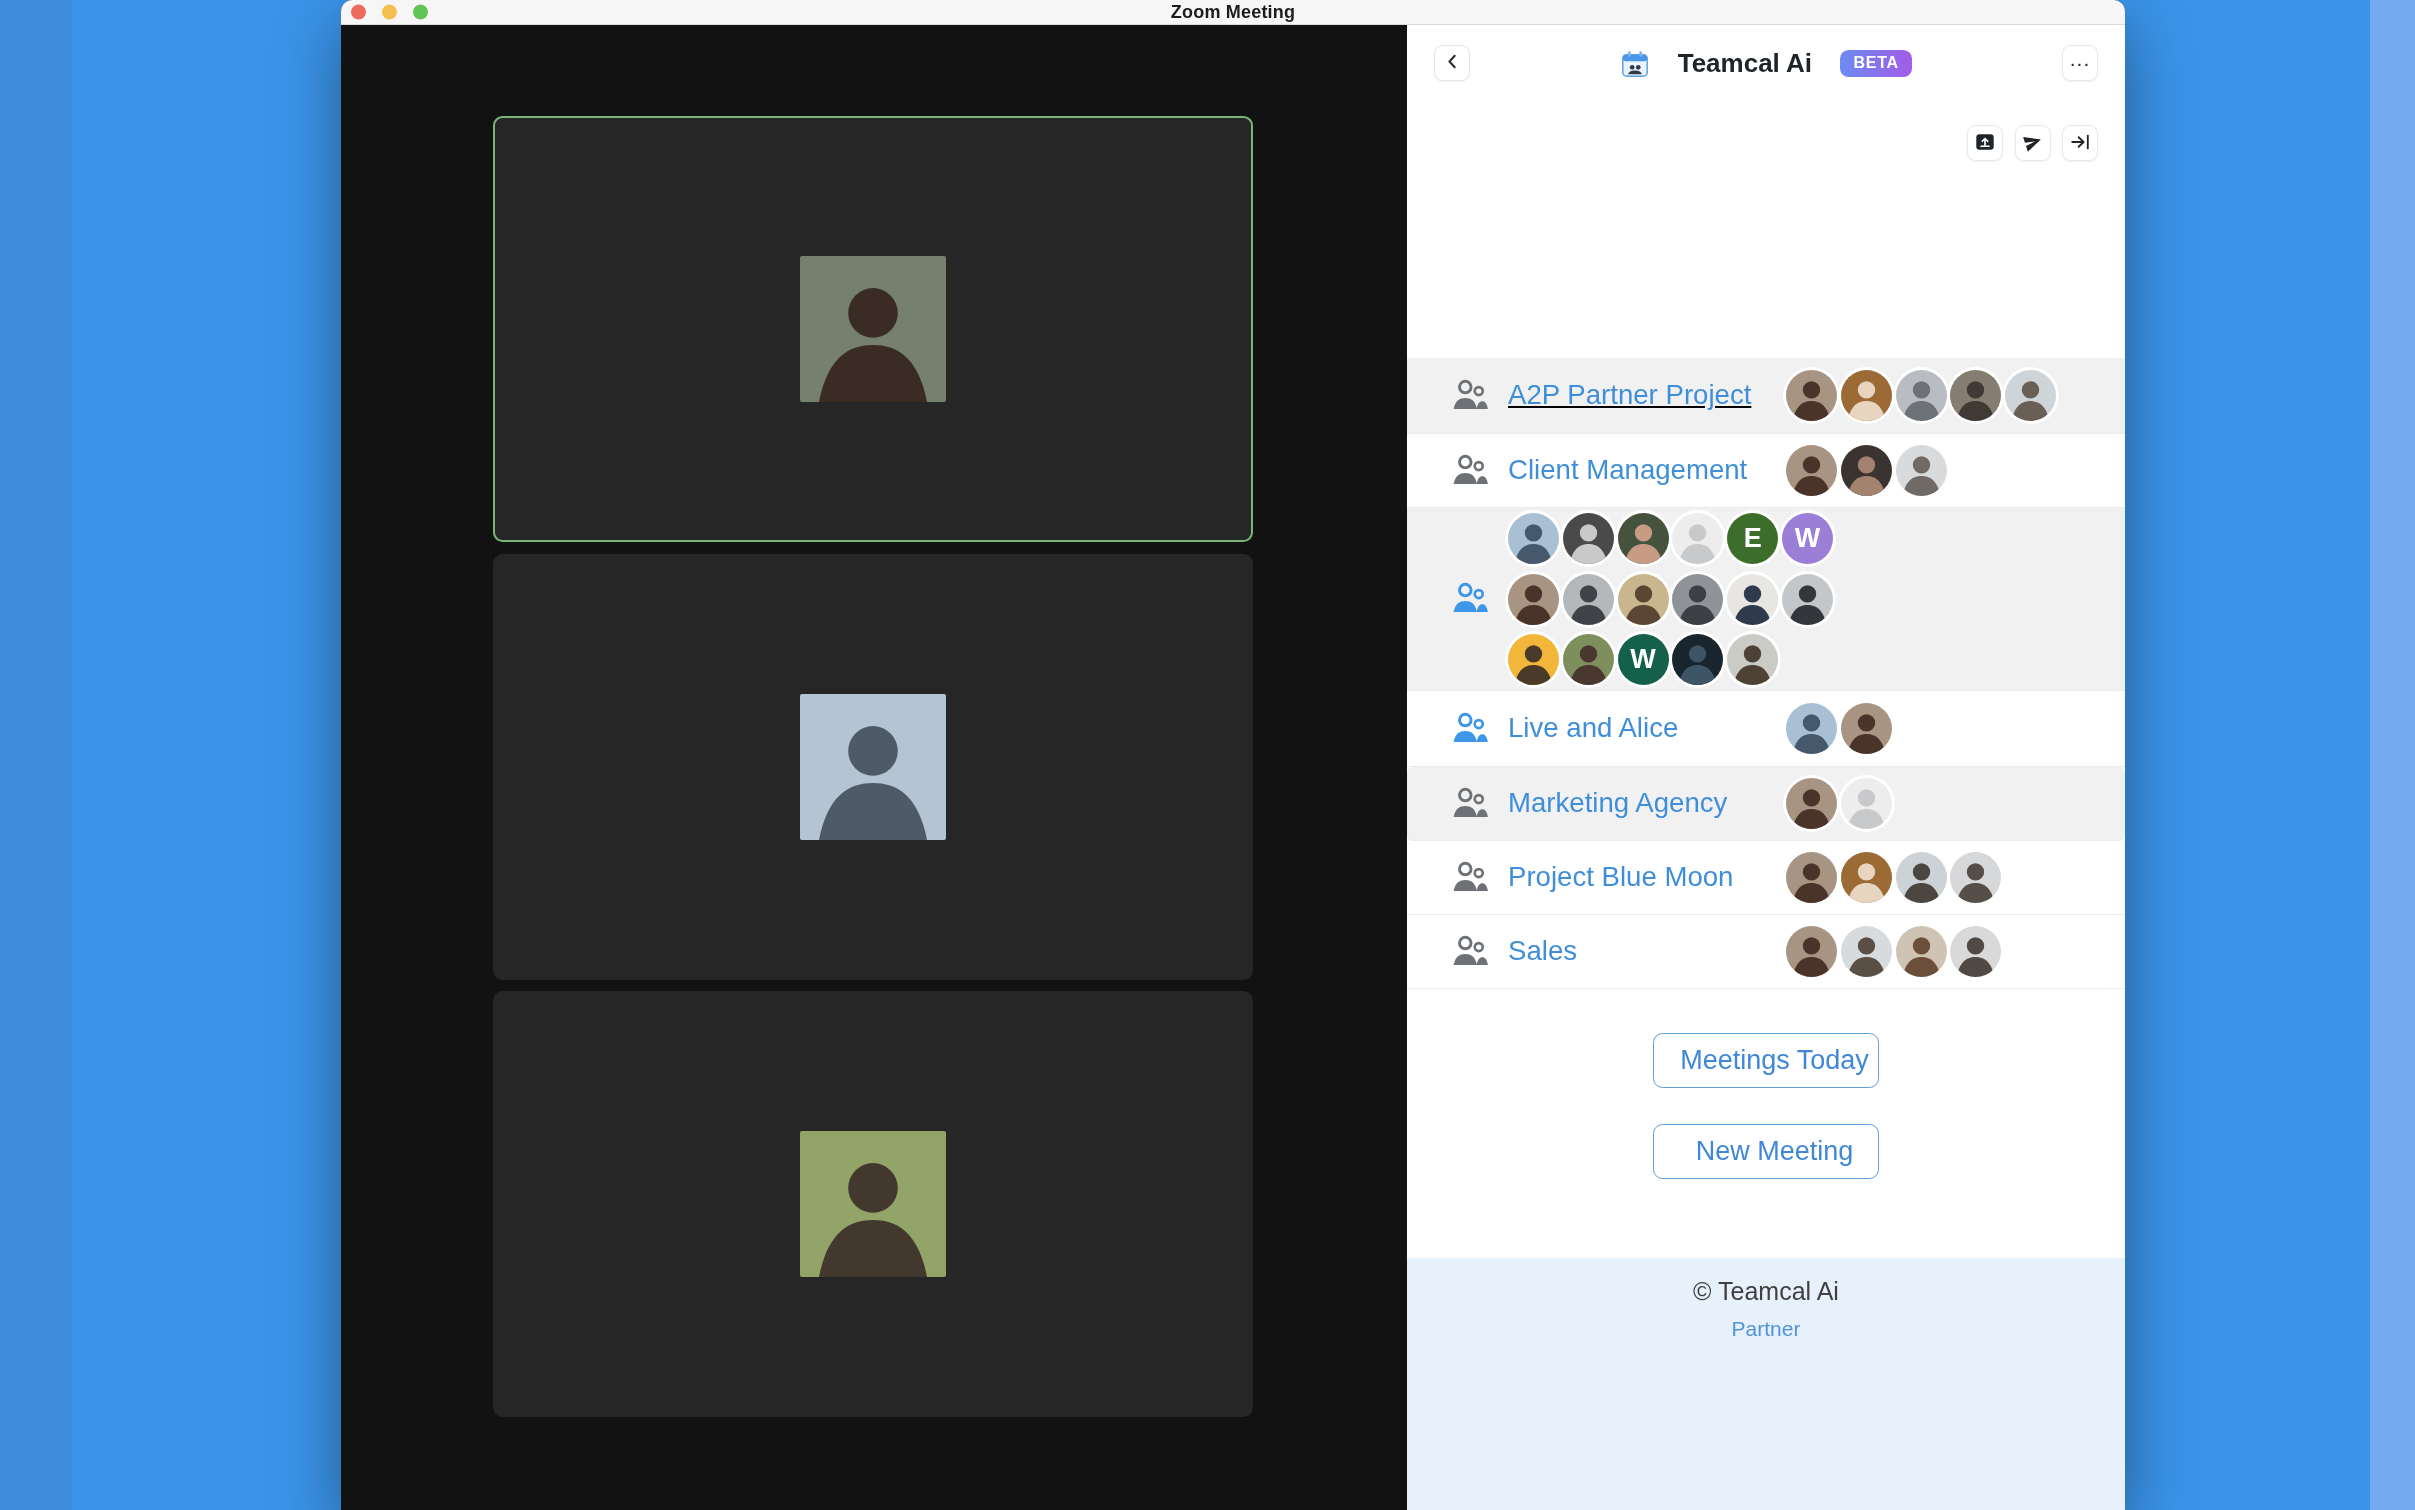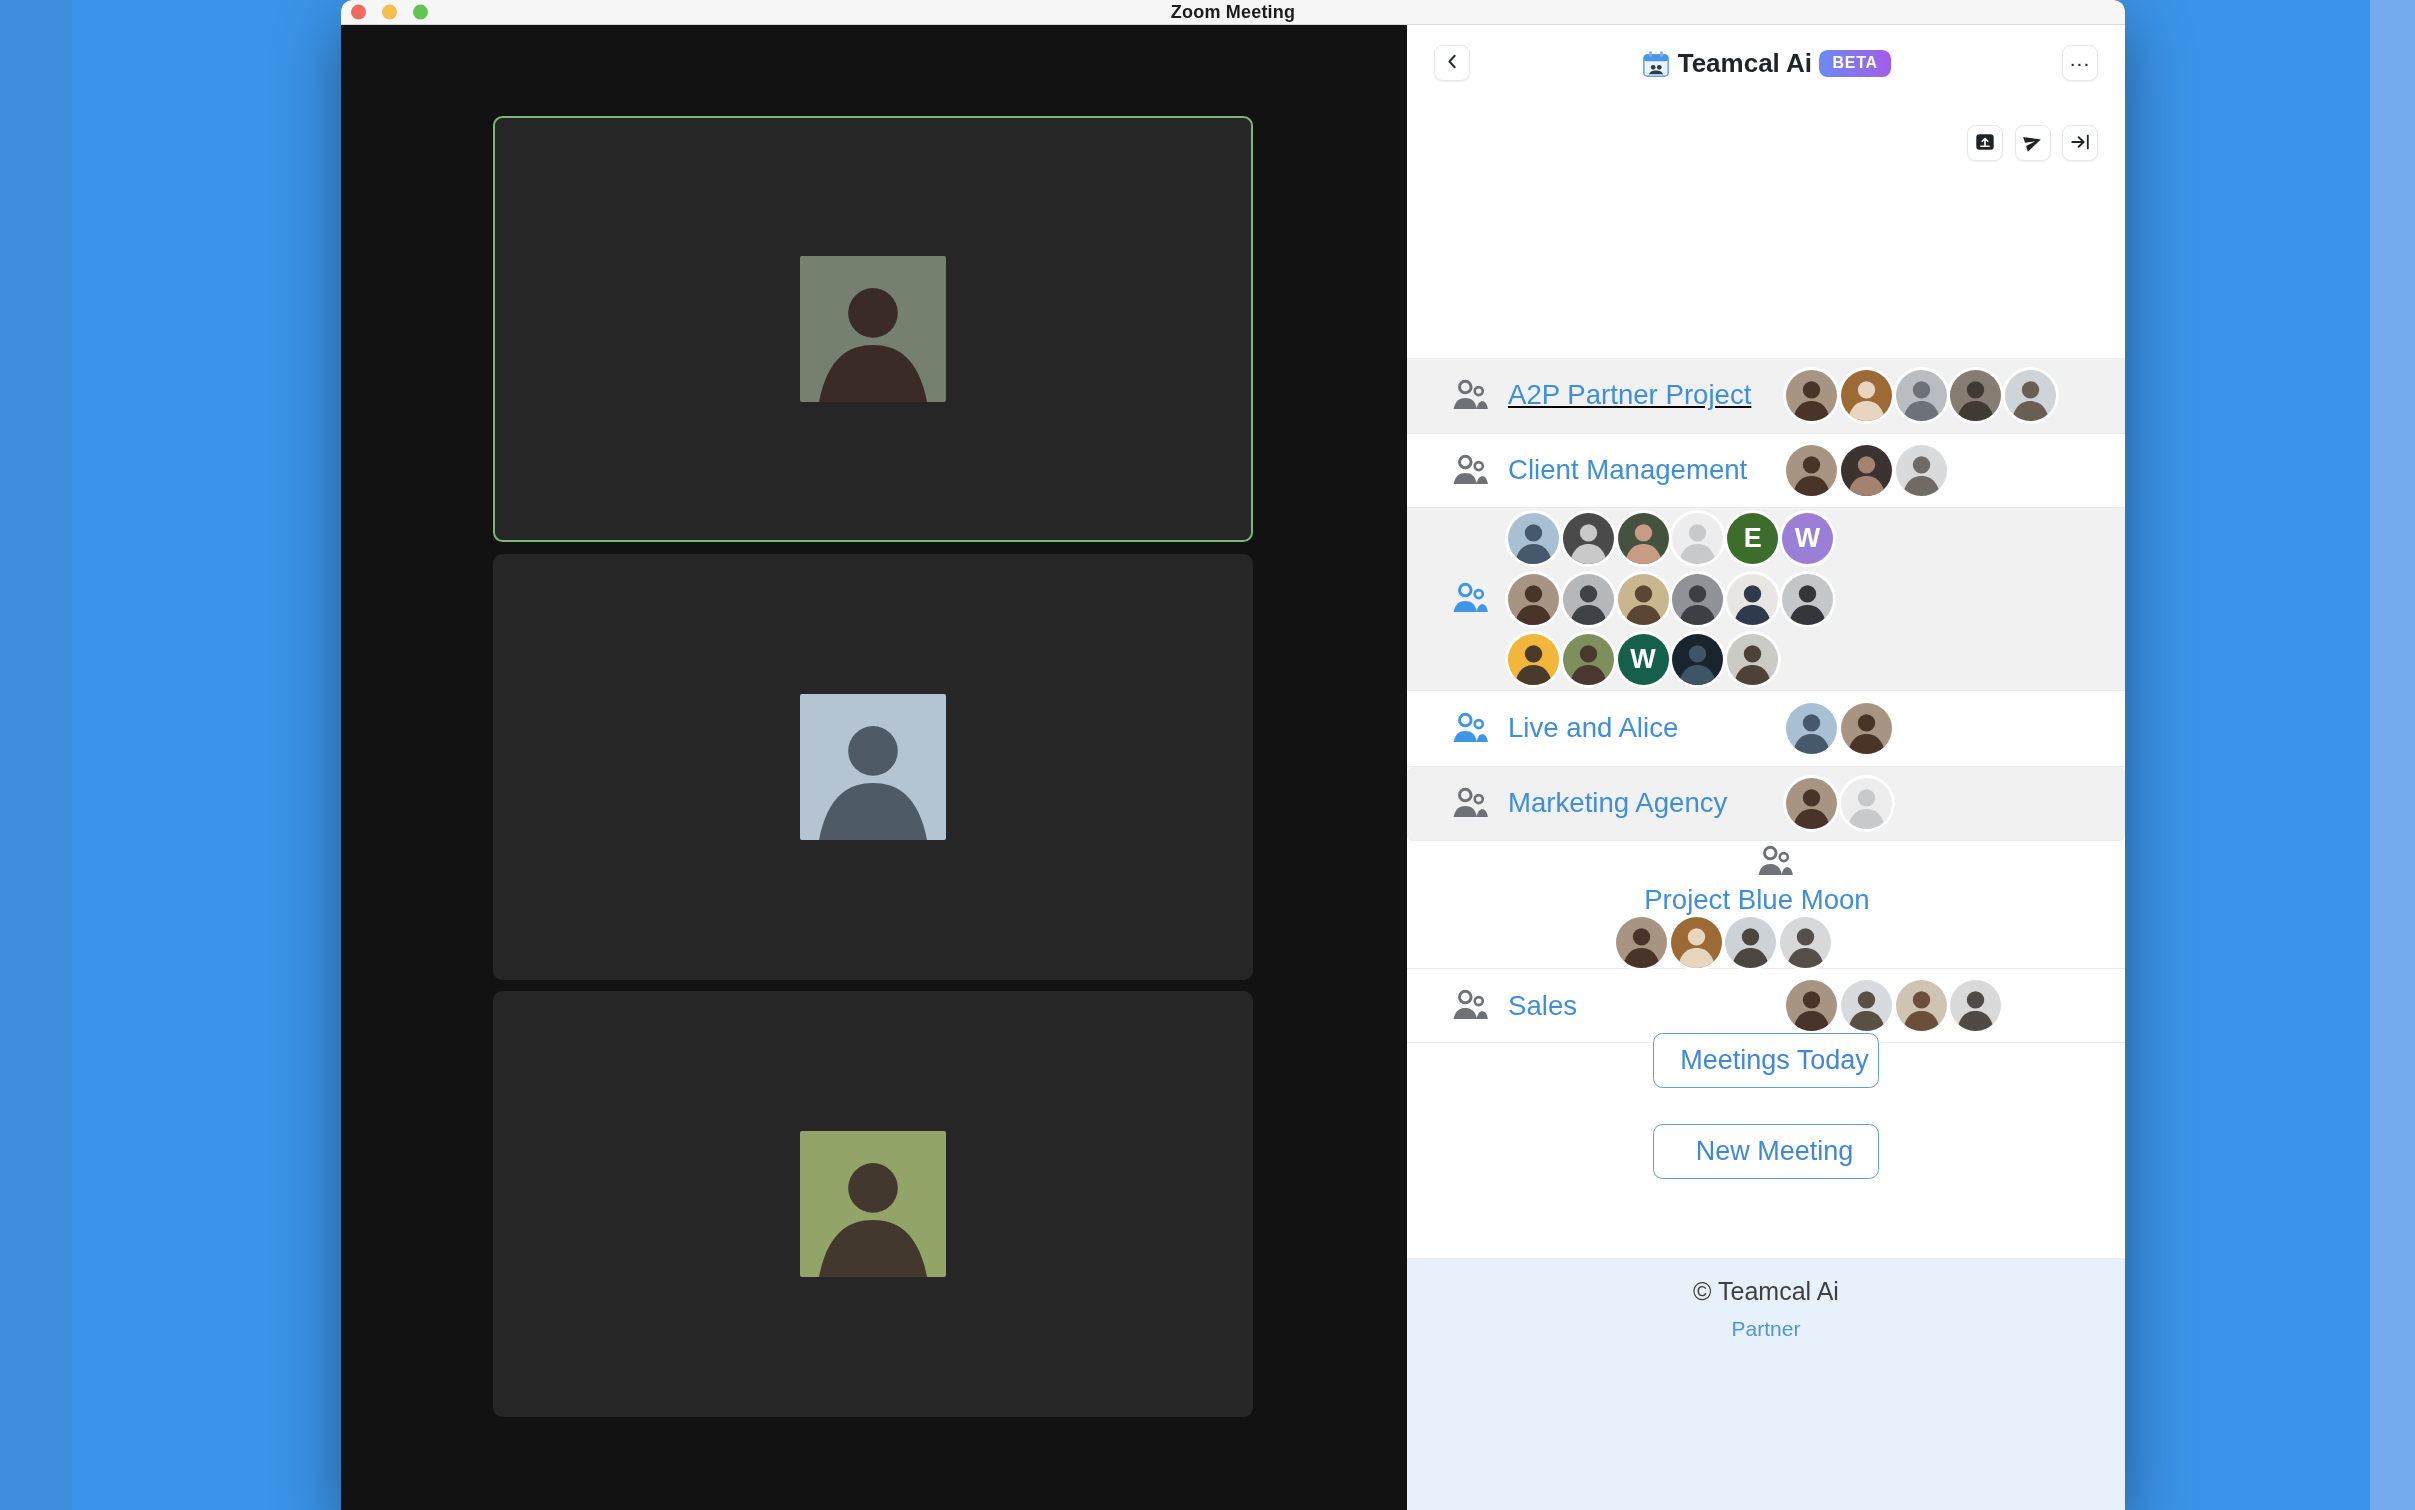--- a/index.html
+++ b/index.html
@@ -37,21 +37,21 @@
   .panel-header { position:absolute; top:0; left:0; right:0; height:95px; background:#fff; }
   .back-btn { position:absolute; left:27px; top:20px; width:36px; height:36px; background:#fff;
               border:1px solid #e7e7e9; border-radius:8.6px; box-shadow:0 1px 1.9px rgba(0,0,0,.06);
               display:flex; align-items:center; justify-content:center; cursor:pointer; }
   .back-btn svg { width:21px; height:21px; }
   .menu-btn { position:absolute; right:27px; top:20px; width:36px; height:36px; background:#fff;
               border:1px solid #e7e7e9; border-radius:8.6px; box-shadow:0 1px 1.9px rgba(0,0,0,.06);
               display:flex; align-items:center; justify-content:center; cursor:pointer;
               font-size:21px; color:#26282b; letter-spacing:1px; padding-bottom:7.6px; }
   .app-title { position:absolute; left:0; right:0; top:23px; display:flex; align-items:center;
-               justify-content:center; gap:7px; }
+               justify-content:center; gap:28px; }
   .app-logo svg { width:30px; height:30px; display:block; }
   .app-name { font-size:26px; font-weight:700; color:#1f2428; }
   .beta-badge { padding:3.8px 13.3px 4.8px; border-radius:8.6px; color:#fff; font-weight:700;
                 font-size:16px; letter-spacing:0.8px; }
 
   .toolbar { position:absolute; top:100px; right:27px; display:flex; gap:11.4px; }
   .icon-btn { width:36px; height:36px; background:#fff; border:1px solid #e7e7e9; border-radius:8.6px;
               box-shadow:0 1px 1.9px rgba(0,0,0,.06); display:flex; align-items:center;
               justify-content:center; cursor:pointer; }
   .icon-btn svg { width:22px; height:22px; }
@@ -406,21 +406,21 @@
                 </svg>
               </span>
               <span class="avatar" style="background: rgb(237, 237, 238);">
                 <svg viewBox="0 0 100 100">
                   <circle cx="50" cy="39" r="17" fill="#c7c9cb"></circle>
                   <path d="M13 100 C19 69 34 61 50 61 C66 61 81 69 87 100 Z" fill="#c7c9cb"></path>
                 </svg>
               </span>
             </span>
           </div>
-          <div class="team-row" style="min-height: 74px; flex-direction: column;">
+          <div class="team-row" style="min-height: 74px;">
             <span class="team-icon gray"><svg viewBox="0 0 24 24" fill="none" stroke="currentColor">
                 <circle cx="9.3" cy="6.9" r="3.3" stroke-width="1.7"></circle>
                 <path d="M2.6 19.4 C3.6 14.6 6.1 13.1 9.3 13.1 C12.5 13.1 15 14.6 16 19.4 Z" fill="currentColor" stroke="none"></path>
                 <circle cx="17" cy="9.2" r="2.3" stroke-width="1.5"></circle>
                 <path d="M15.8 19.4 C16.3 16.2 17.6 15 19 15 C20.6 15 21.7 16.3 22.2 19.4 Z" fill="currentColor" stroke="none"></path>
               </svg></span>
             <span class="team-name">Project Blue Moon</span>
             <span class="avatars">
               <span class="avatar" style="background: rgb(168, 148, 131);">
                 <svg viewBox="0 0 100 100">

